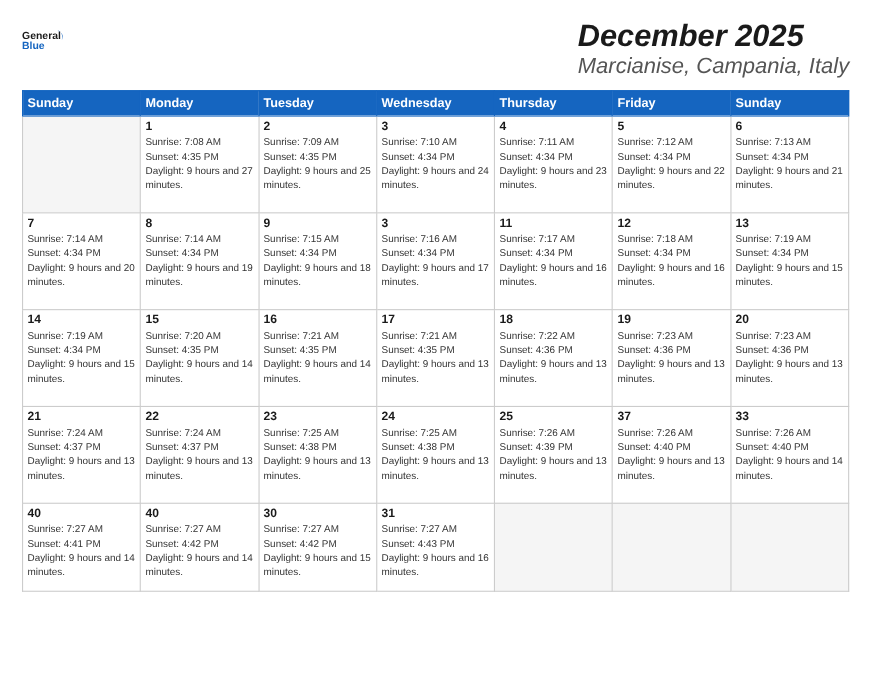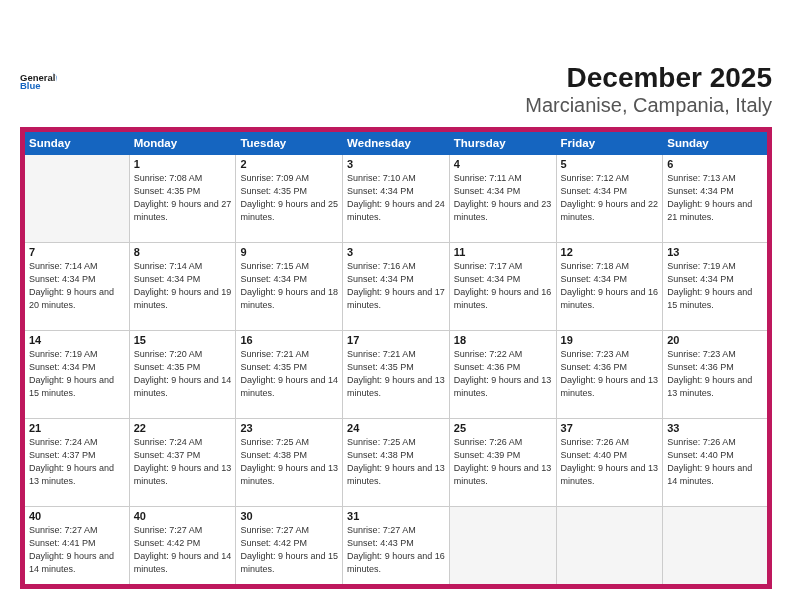--- a/index.html
+++ b/index.html
@@ -9,49 +9,48 @@
       width: 792px;
       height: 612px;
       overflow: hidden;
     }
     .page {
       width: 792px;
       height: 452px;
       padding: 18px 20px 12px 20px;
       display: flex;
       flex-direction: column;
-      margin-top: 45px;
     }
     .header {
       display: flex;
       justify-content: space-between;
       align-items: flex-start;
       margin-bottom: 10px;
     }
     .logo {
       display: flex;
       align-items: center;
       gap: 4px;
     }
     .title-block {
-      text-align: right;
+      font-style: italic;
     }
     .month-title {
       font-size: 28px;
       font-weight: bold;
       color: #1a1a1a;
       line-height: 1.1;
     }
     .location {
       font-size: 20px;
       color: #555;
     }
     .calendar {
       flex: 1;
-      border: 5px solid #be185d;
+      border: 1px solid #be185d;
       border-collapse: collapse;
       width: 100%;
       table-layout: fixed;
     }
     .calendar th {
       background: #1565c0;
       color: #fff;
       font-size: 11.5px;
       font-weight: bold;
       padding: 5px 4px;

